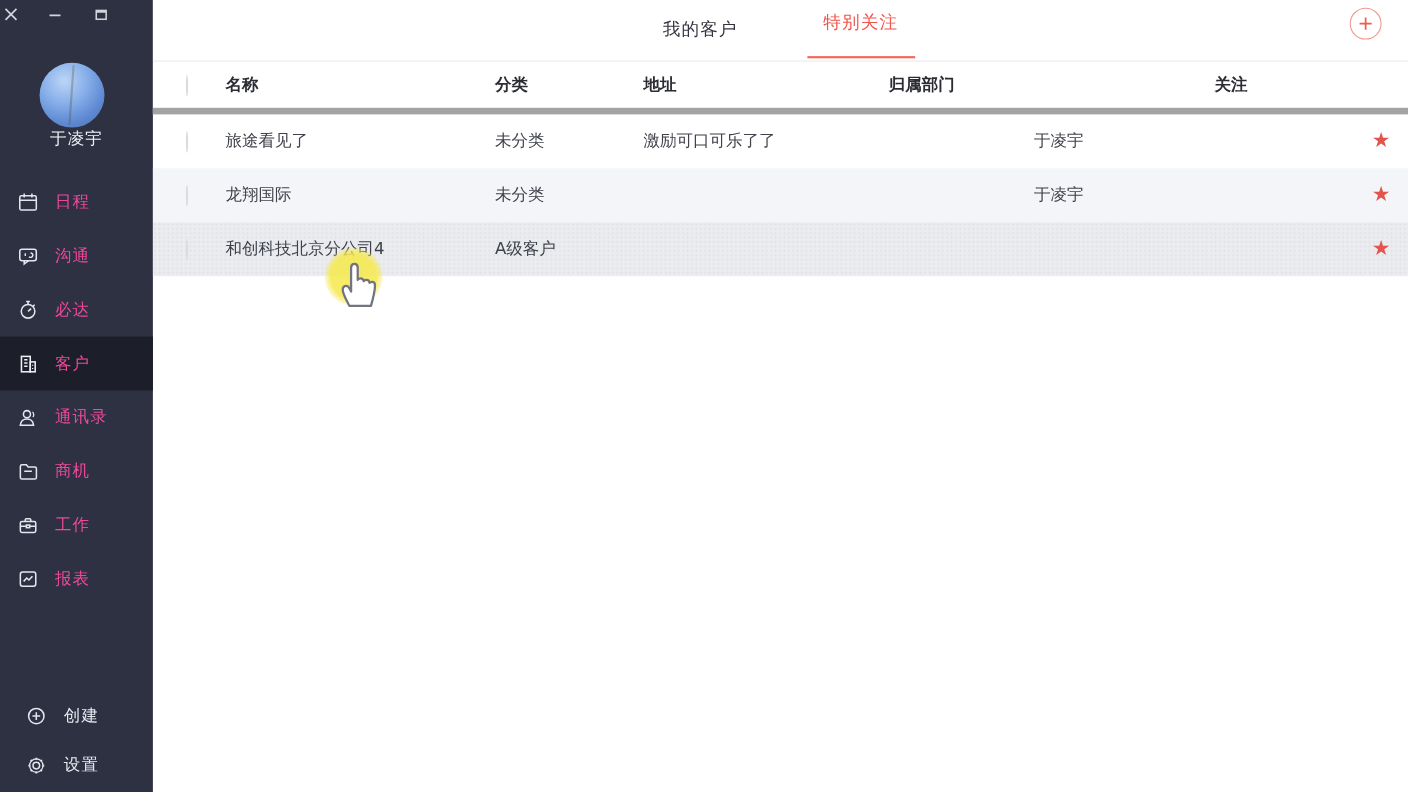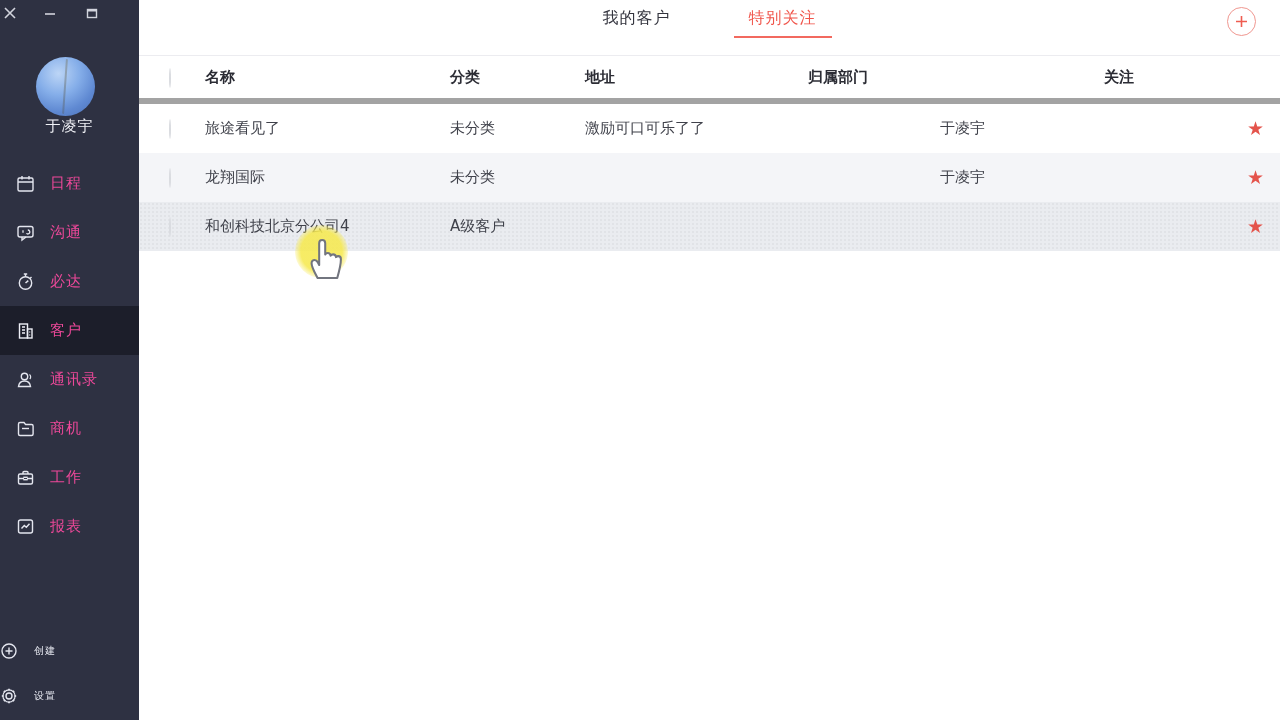--- a/index.html
+++ b/index.html
@@ -22,29 +22,29 @@
   .username{position:absolute;top:117px;left:0;width:139px;text-align:center;
           color:#f0f1f6;font-size:15px;letter-spacing:1px;}
 
   .nav{position:absolute;top:159px;left:0;width:139px;}
   .nav-item{height:49px;display:flex;align-items:center;padding-left:15px;gap:15px;
           color:#ec4899;font-size:15px;cursor:pointer;letter-spacing:1px;}
   .nav-item.active{background:#1c1e2a;}
   .nav-item .ic{width:20px;height:20px;display:flex;align-items:center;justify-content:center;}
 
   .sidebar-footer{position:absolute;top:628px;left:0;width:139px;}
-  .foot-item{height:45px;display:flex;align-items:center;gap:16px;
-          color:#e8eaf2;font-size:10px;cursor:pointer;letter-spacing:1px;}
+  .foot-item{height:45px;display:flex;align-items:center;padding-left:24px;gap:16px;
+          color:#e8eaf2;font-size:15px;cursor:pointer;letter-spacing:1px;}
   .foot-item .ic{width:18px;height:18px;display:flex;align-items:center;justify-content:center;}
 
   
   .tabbar{position:absolute;left:139px;top:0;width:1141px;height:56px;background:#fff;
-          border-bottom:1px solid #ececf0;display:flex;align-items:flex-start;justify-content:center;gap:48px;box-sizing:border-box;}
+          border-bottom:1px solid #ececf0;display:flex;align-items:center;justify-content:center;gap:48px;box-sizing:border-box;}
   .tab{font-size:16px;color:#33343e;padding:8px 15px 9px;cursor:pointer;letter-spacing:1px;}
-  .tab.active{color:#f0544a;border-bottom:2px solid #f2695f;padding-bottom:7px;}
+  .tab.active{color:#f0544a;border-bottom:2px solid #f2695f;padding-bottom:20px;}
   .add-button{position:absolute;right:24px;top:7px;width:27px;height:27px;border-radius:50%;
           border:1px solid #f09790;display:flex;align-items:center;justify-content:center;cursor:pointer;background:#fff;}
 
   
   .thead{position:absolute;left:139px;top:57px;width:1141px;height:47px;background:#fff;
           border-bottom:6px solid #a3a3a3;box-sizing:border-box;
           display:grid;grid-template-columns:66px 245px 135px 223px 132px 210px 1fr;align-items:center;
           font-weight:bold;font-size:15px;color:#2b2c34;}
   .rows{position:absolute;left:139px;top:104px;width:1141px;}
   .row{height:49px;display:grid;grid-template-columns:66px 245px 135px 223px 132px 210px 1fr;

